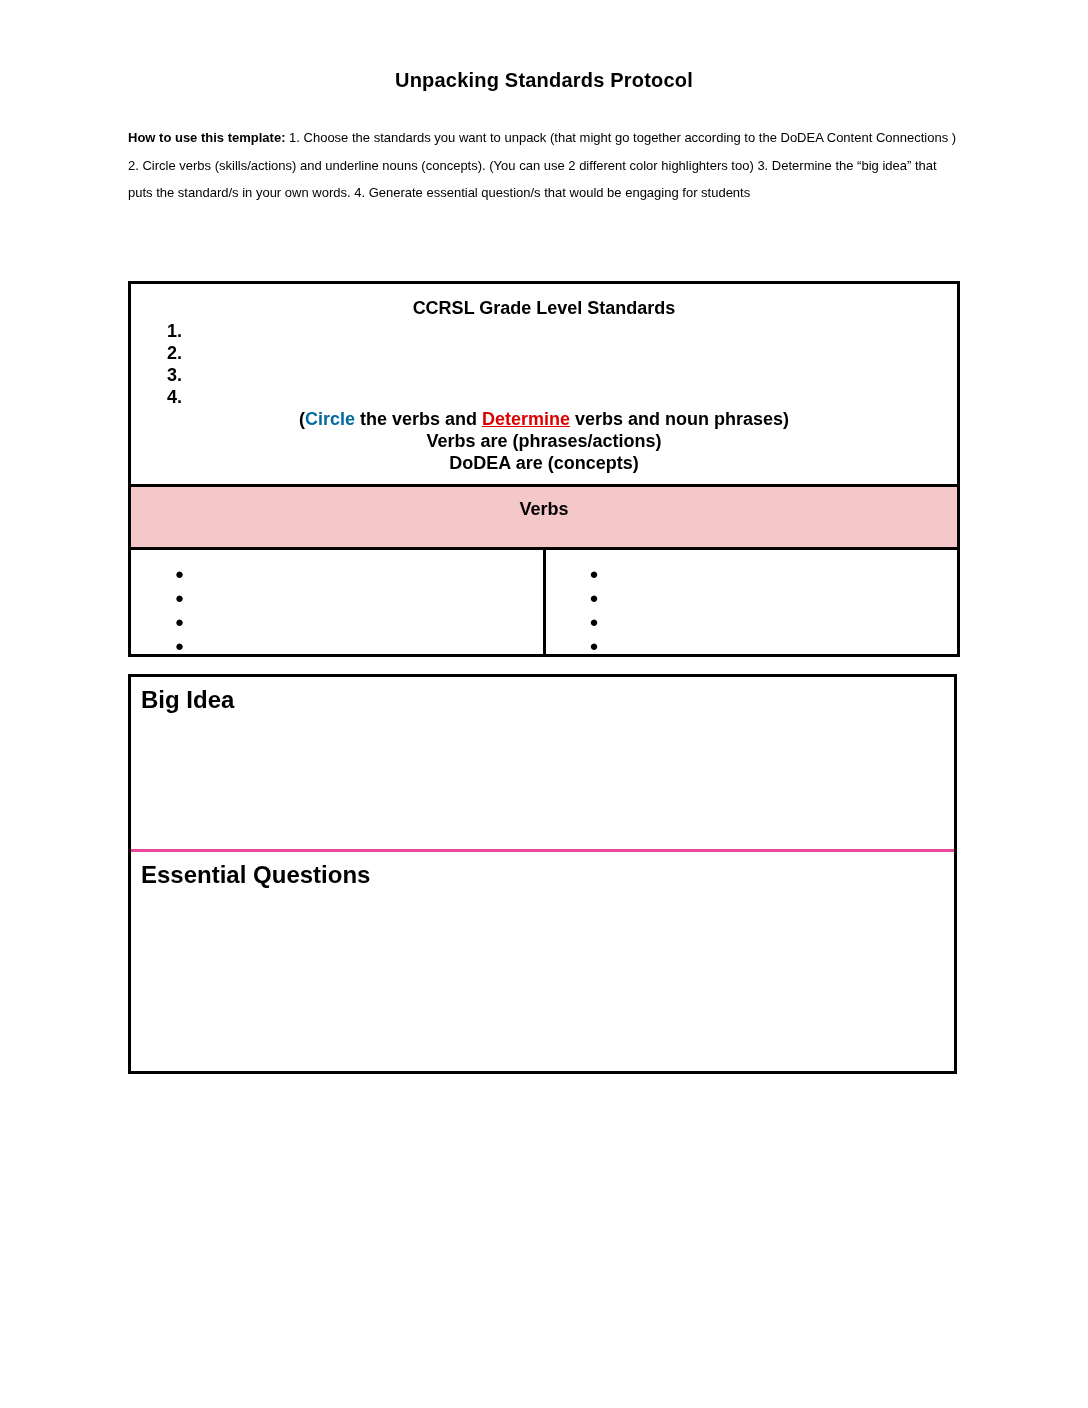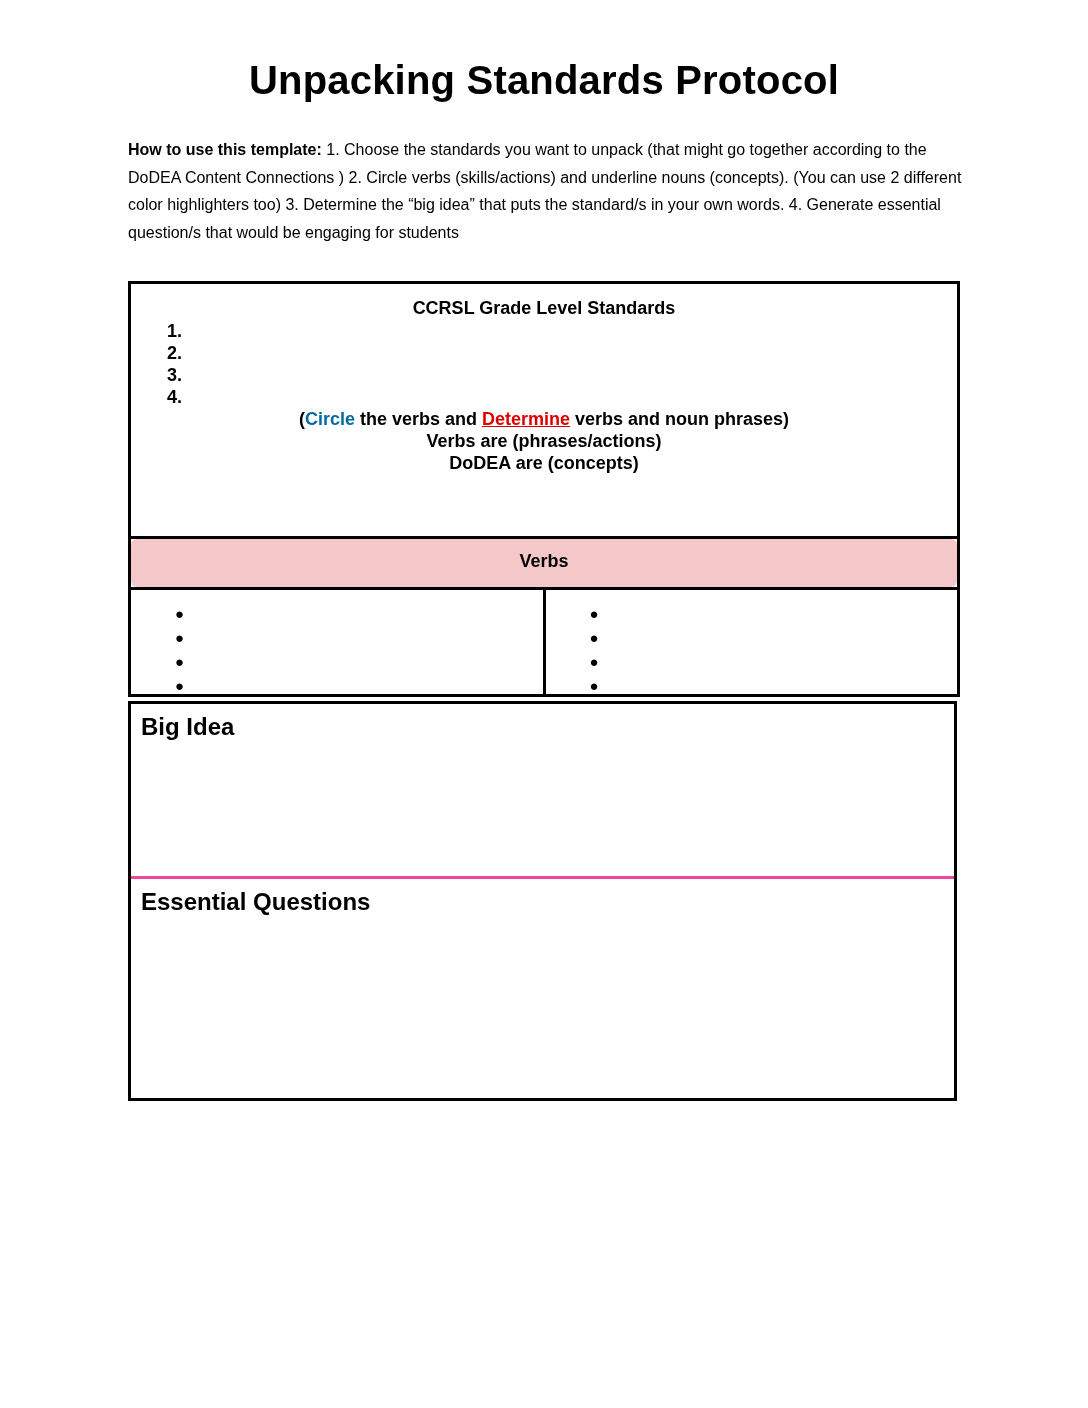--- a/index.html
+++ b/index.html
@@ -22,52 +22,51 @@
     background: #ffffff;
   }
 
   
   .doc-title {
     position: absolute;
     top: 60px;
     left: 0;
     width: 1088px;
     text-align: center;
-    font-size: 40px;
+    font-size: 20px;
     font-weight: bold;
     letter-spacing: 0.2px;
     line-height: 40px;
   }
 
   
   .intro {
     position: absolute;
     top: 124px;
     left: 128px;
     width: 836px;
-    font-size: 16px;
+    font-size: 13px;
     line-height: 27.5px;
     text-align: left;
-    margin-top: 12px;
   }
   .intro b { font-weight: bold; }
 
   
   .table-standards {
     position: absolute;
     left: 128px;
     top: 281px;
     width: 832px;
     border: 3px solid #000000;
     box-sizing: border-box;
     background: #ffffff;
   }
   .std-head {
     position: relative;
-    height: 252px;
+    height: 200px;
     text-decoration: underline;
   }
   .std-title {
     position: absolute;
     top: 14px;
     left: 0;
     width: 100%;
     text-align: center;
     font-size: 18px;
     font-weight: bold;
@@ -99,27 +98,26 @@
   .ink-blue { color: #0369a1; }
   .ink-red  { color: #DD0000; text-decoration: underline; }
 
   .vn-head {
     display: flex;
     border-top: 3px solid #000000;
     border-bottom: 3px solid #000000;
   }
   .vn-head .cell {
     flex: 1 1 0;
-    height: 48px;
+    height: 60px;
     line-height: 44px;
     text-align: center;
     font-size: 18px;
     font-weight: bold;
     background: #F4C7C9;
-    border-radius: 6px;
   }
   .vn-head .cell + .cell { border-left: 3px solid #000000; }
 
   .vn-body { display: flex; }
   .vn-body .cell {
     flex: 1 1 0;
     height: 104px;
     box-sizing: border-box;
     padding: 12px 0 0 44px;
     background: #ffffff;
@@ -138,21 +136,21 @@
     left: 0;
     top: 0;
     font-size: 15px;
     line-height: 24px;
   }
 
   
   .table-ideas {
     position: absolute;
     left: 128px;
-    top: 701px;
+    top: 674px;
     width: 829px;
     border: 3px solid #000000;
     box-sizing: border-box;
     background: #ffffff;
   }
   .idea-row {
     box-sizing: border-box;
     padding: 8px 0 0 10px;
   }
   .idea-row.big     { height: 172px; }

